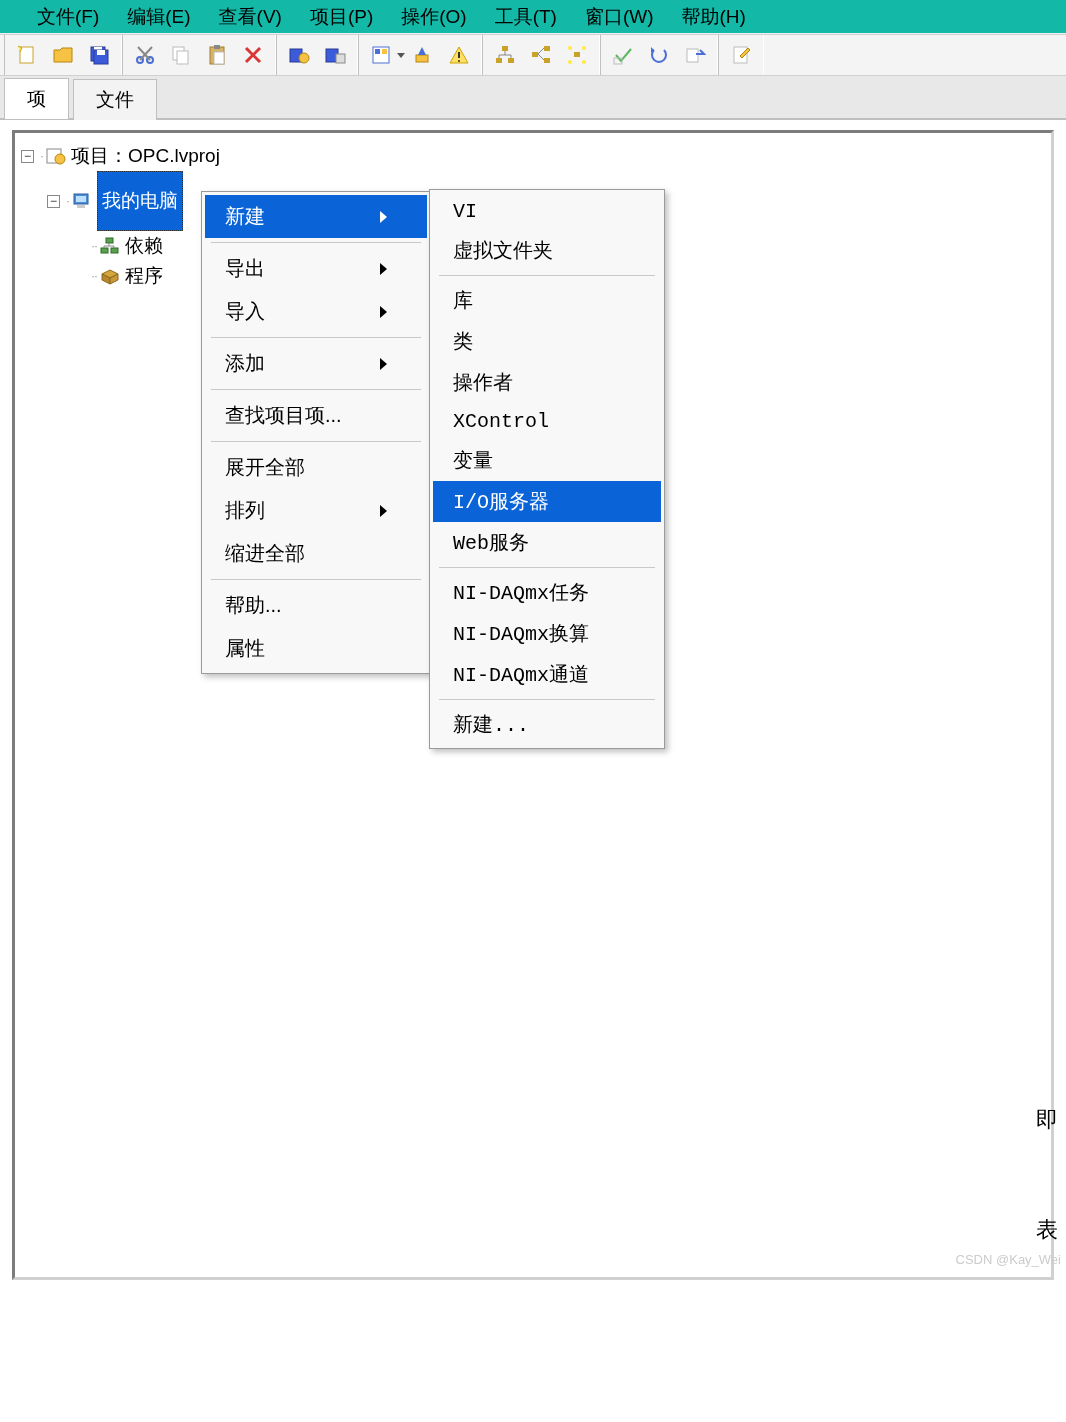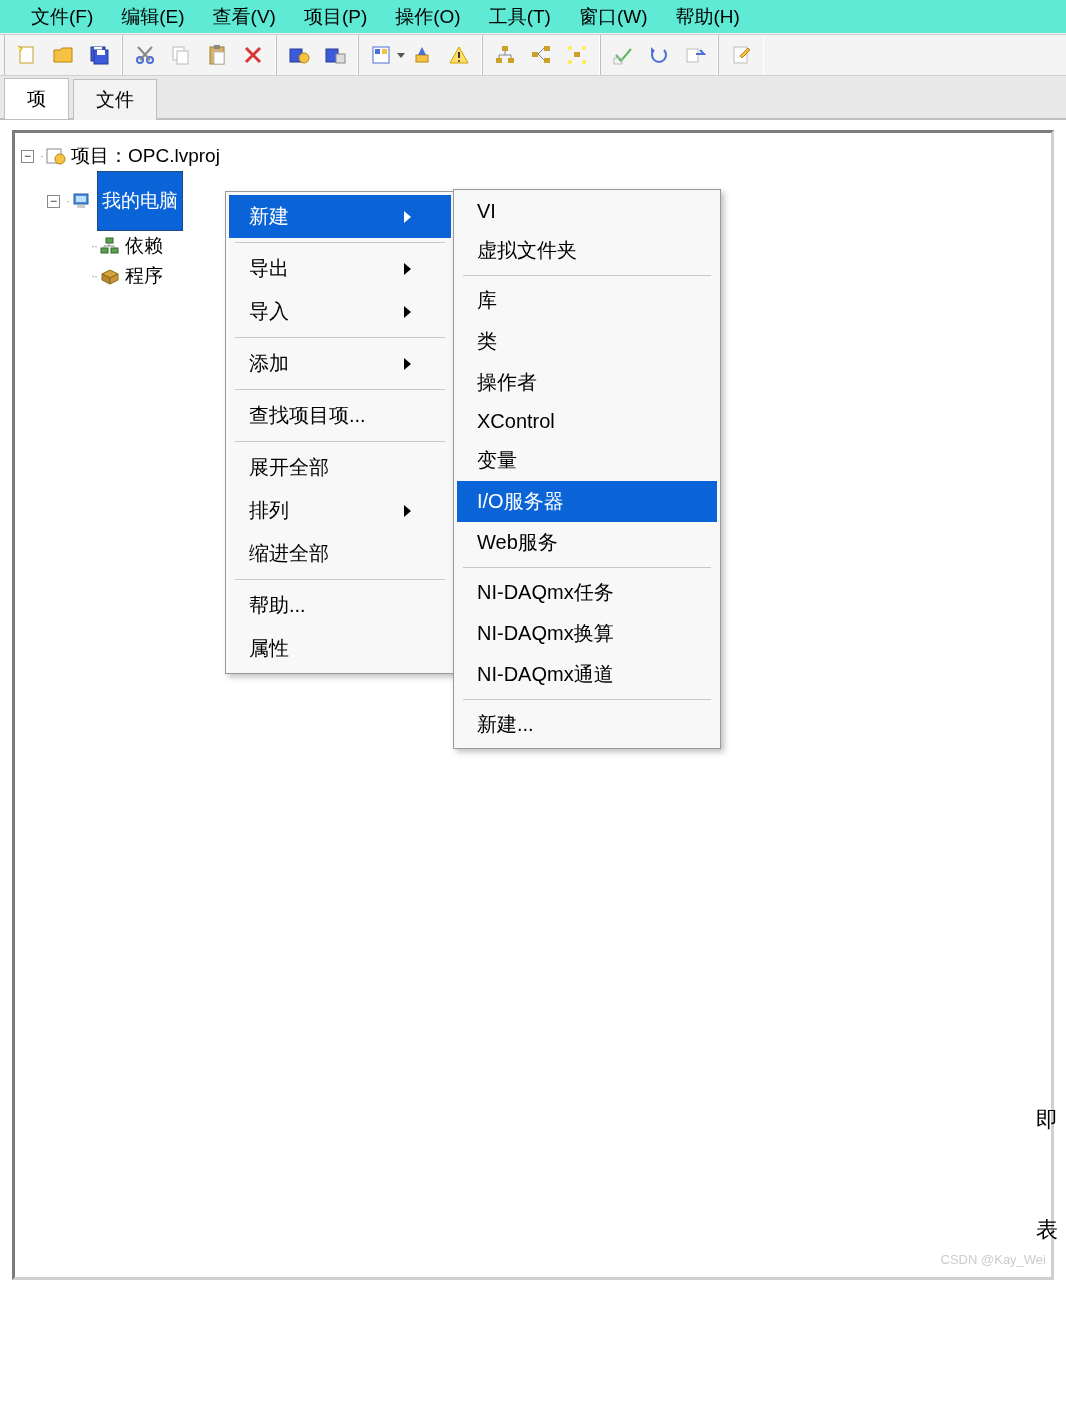--- a/index.html
+++ b/index.html
@@ -12,22 +12,22 @@
       height: 1422px;
       overflow: hidden;
       position: relative;
     }
     
     
     .menubar {
       display: flex;
       align-items: center;
       height: 34px;
-      background: #5eead4;
-      padding: 0 17px;
+      background: #14b8a6;
+      padding: 0 23px;
       border-bottom: 1px solid #f0f0f0;
     }
     .menubar-item {
       padding: 4px 14px;
       cursor: default;
       font-size: 19px;
     }
     
     
     .toolbar {
@@ -146,21 +146,20 @@
     
     
     .context-menu {
       position:absolute;
       background:#f8f8f8;
       border:1px solid #9a9a9a;
       box-shadow:3px 3px 6px rgba(0,0,0,0.25);
       font-size:20px;
       z-index:10;
       padding:3px;
-      margin-left:24px;
     }
     .cm-item {
       padding:8px 40px 8px 20px;
       display:flex;
       align-items:center;
       justify-content:space-between;
       cursor:pointer;
       min-width:190px;
     }
     .cm-item.highlight {
@@ -177,21 +176,21 @@
       border-top:6px solid transparent;
       border-bottom:6px solid transparent;
       border-left:7px solid currentColor;
       margin-left:18px;
     }
     .submenu .cm-item { min-width:210px; padding:7px 36px 7px 20px;}
     
     
     .watermark {
       position:absolute;
-      right:20px;
+      right:5px;
       bottom:155px;
       color:#ccc;
       font-size:13px;
       font-family:Arial,sans-serif;
     }
     .corner-text1{position:absolute;right:8px;top:1105px;font-size:22px;}
     .corner-text2{position:absolute;right:8px;top:1215px;font-size:22px;}
   </style>
 </head>
 <body>
@@ -453,21 +452,21 @@
       </div>
       <div class="cm-sep"></div>
       <div class="cm-item">
         <span>帮助...</span>
       </div>
       <div class="cm-item">
         <span>属性</span>
       </div>
     </div>
 
-  <div class="context-menu submenu" style="left:414px; top:56px; width:268px;" id="cm2">
+  <div class="context-menu submenu" style="left:414px; top:56px; width:236px;font-family:Liberation Mono, monospace;" id="cm2">
       <div class="cm-item">
         <span>VI</span>
       </div>
       <div class="cm-item">
         <span>虚拟文件夹</span>
       </div>
       <div class="cm-sep"></div>
       <div class="cm-item">
         <span>库</span>
       </div>

